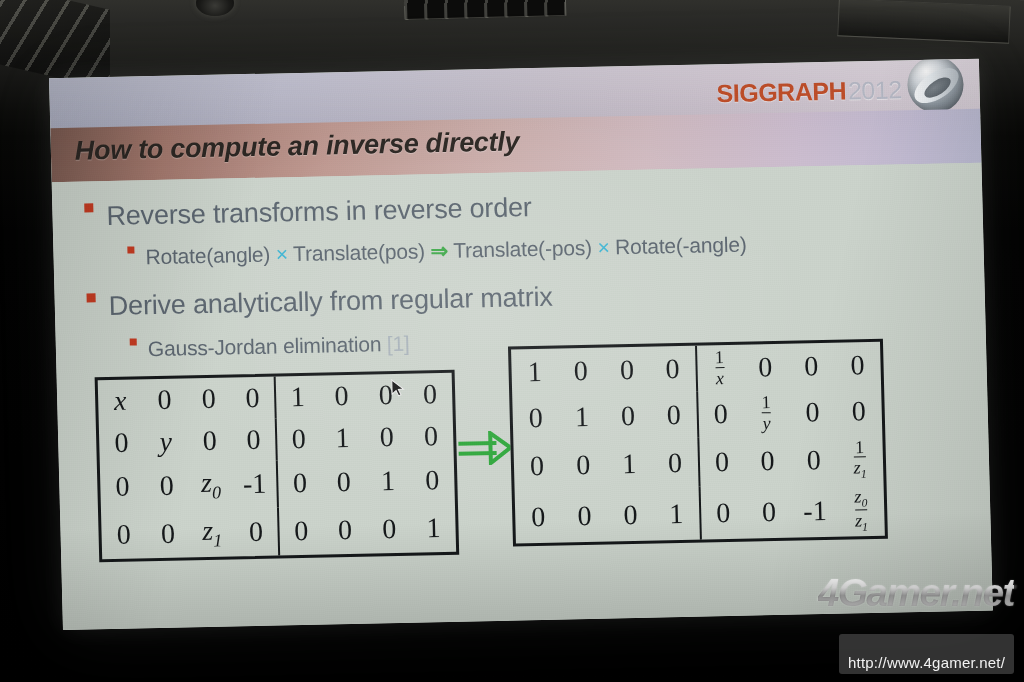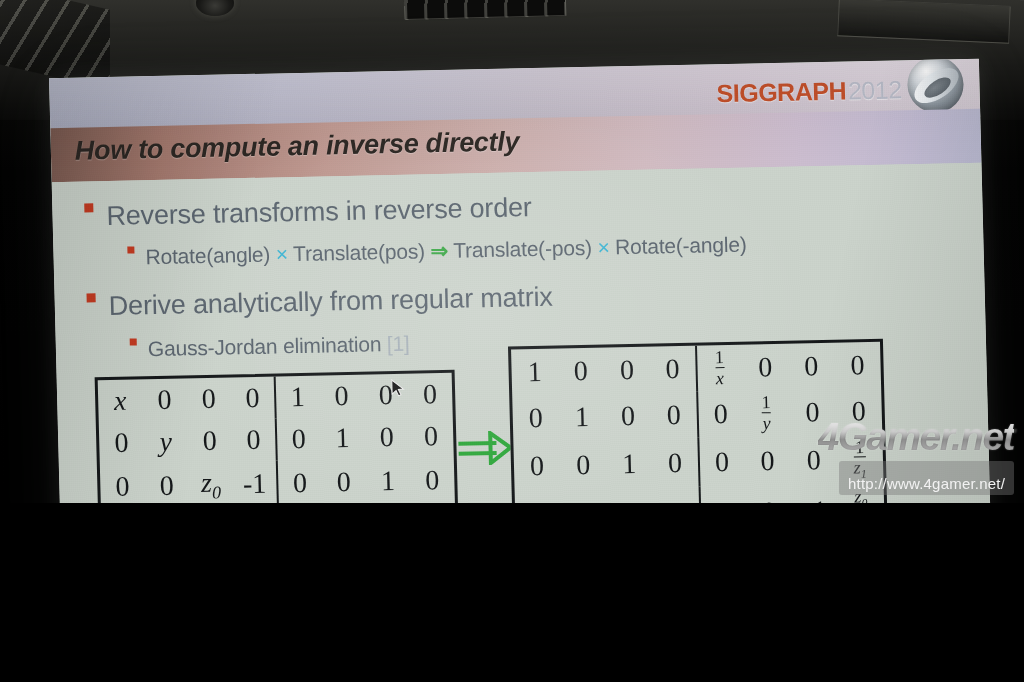--- a/index.html
+++ b/index.html
@@ -10,21 +10,21 @@
   body {
     width: 1024px;
     height: 682px;
     overflow: hidden;
     font-family: "Liberation Sans", sans-serif;
   }
 
   #stage {
     position: relative;
     width: 1024px;
-    height: 503px;
+    height: 682px;
     background: #050505;
     overflow: hidden;
   }
 
   
   .room {
     position: absolute;
     inset: 0;
     background:
       linear-gradient(180deg, #2a2a27 0%, #1e1e1c 6%, #121210 12%, #070706 20%, #020202 34%, #000 100%);
@@ -335,22 +335,22 @@
     color: #8d8d8d;
     background: linear-gradient(180deg, #f4f4f4 0%, #b9b9b9 38%, #6a6a6a 58%, #9d9d9d 100%);
     -webkit-background-clip: text;
     background-clip: text;
     -webkit-text-fill-color: transparent;
     text-shadow: 0 0 2px rgba(255,255,255,0.25);
     line-height: 1;
   }
   .wm-url {
     display: inline-block;
-    margin-top: 5px;
-    padding: 14px 9px 3px 9px;
+    margin-top: 22px;
+    padding: 20px 9px 3px 9px;
     border-radius: 3px;
     background: rgba(120,120,120,0.42);
     font-family: "Liberation Sans", sans-serif;
     font-size: 15px;
     color: #f2f2f2;
     letter-spacing: 0.2px;
   }
 </style>
 </head>
 <body>

